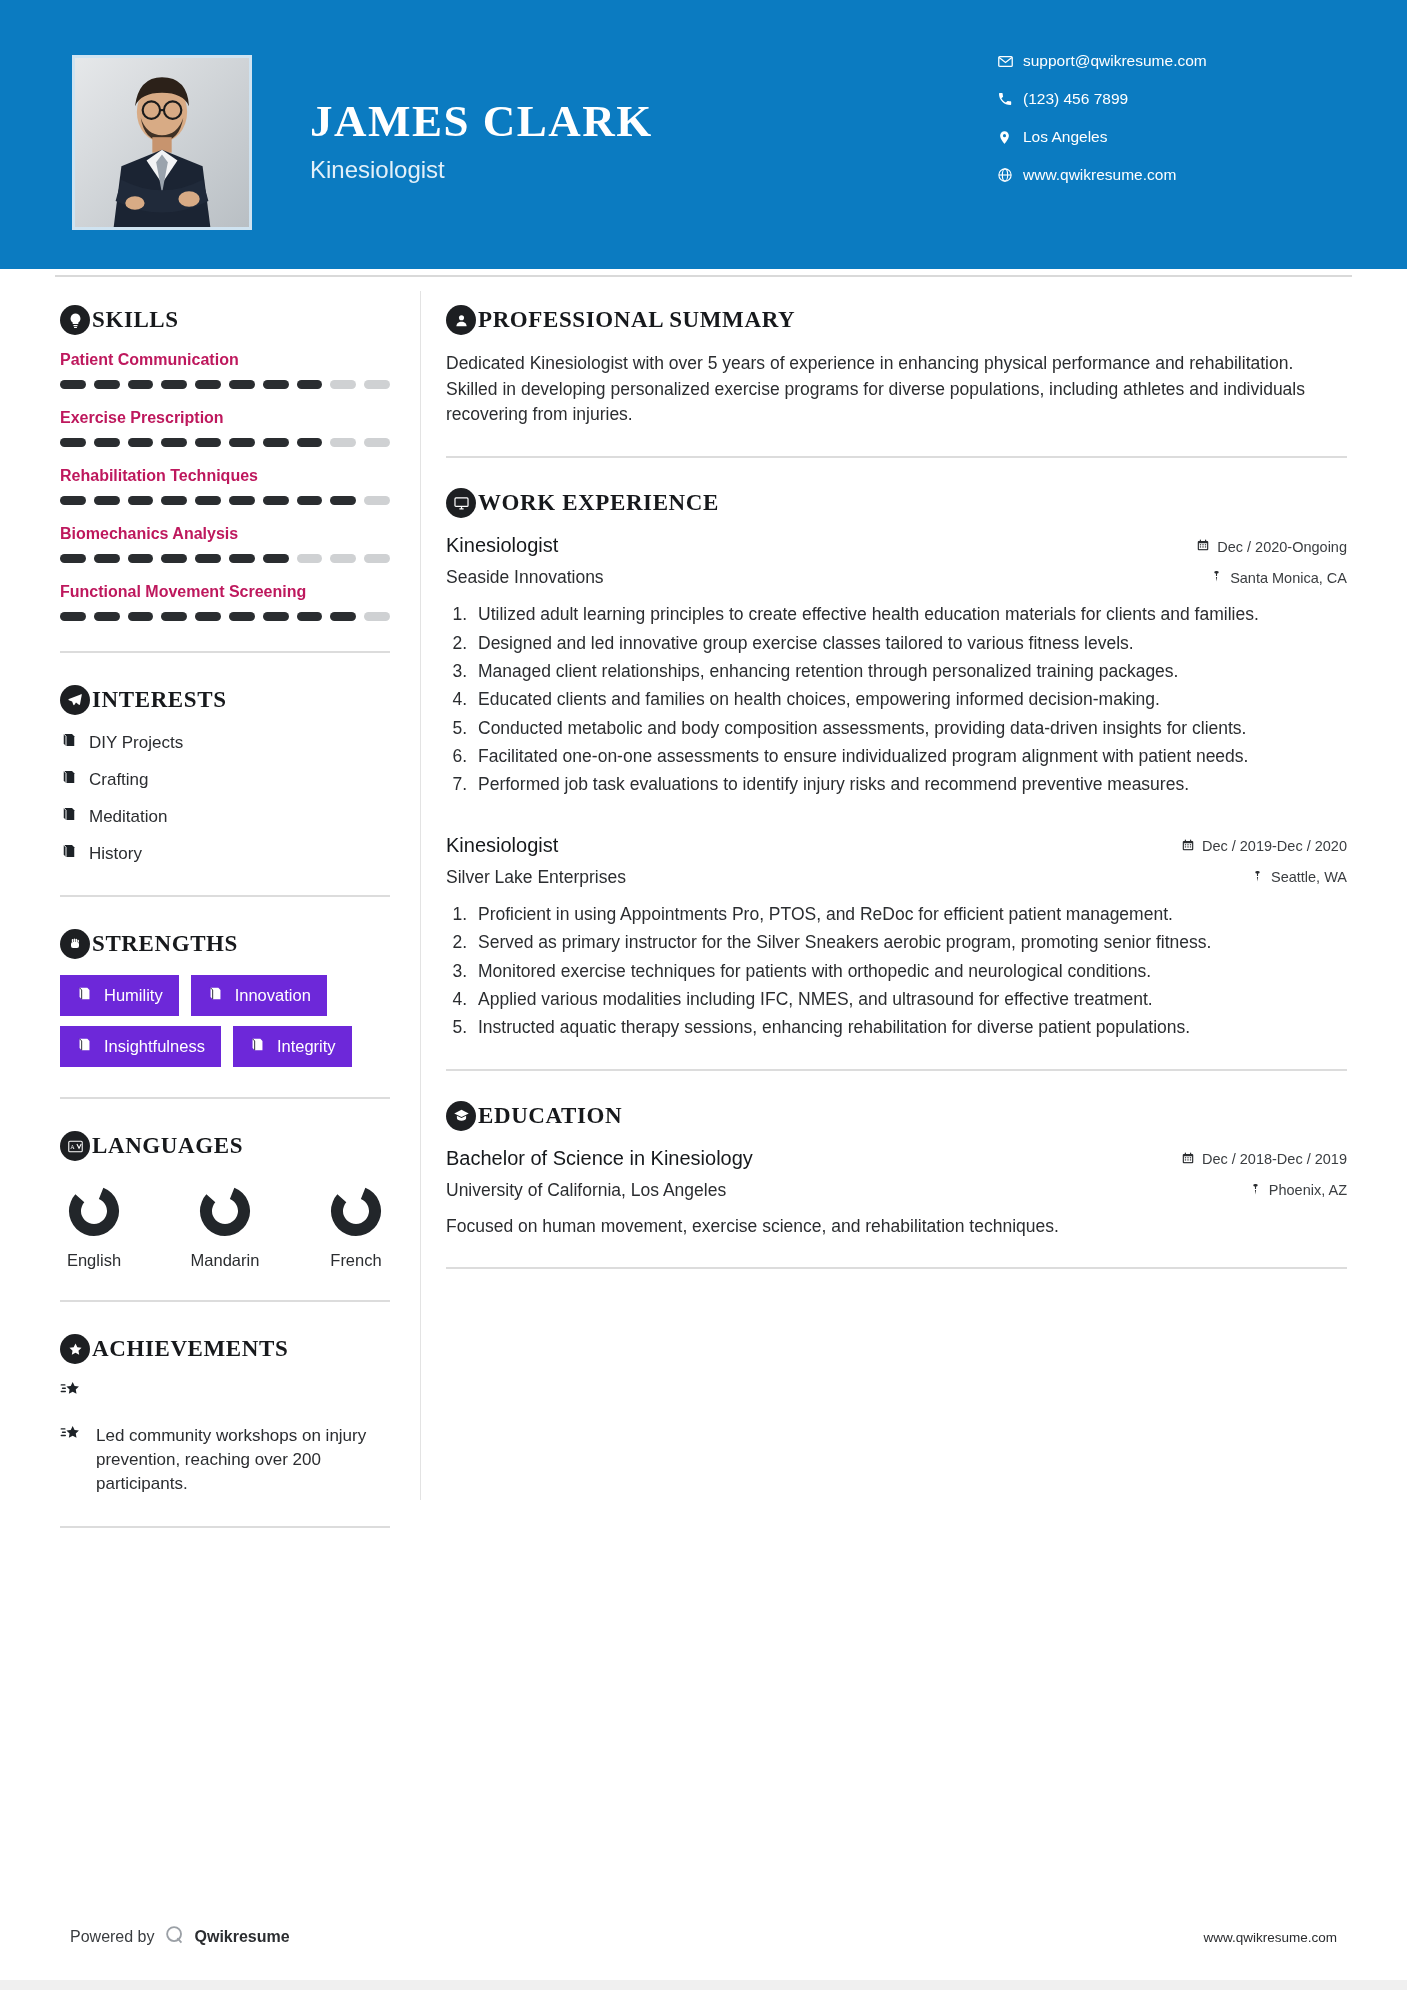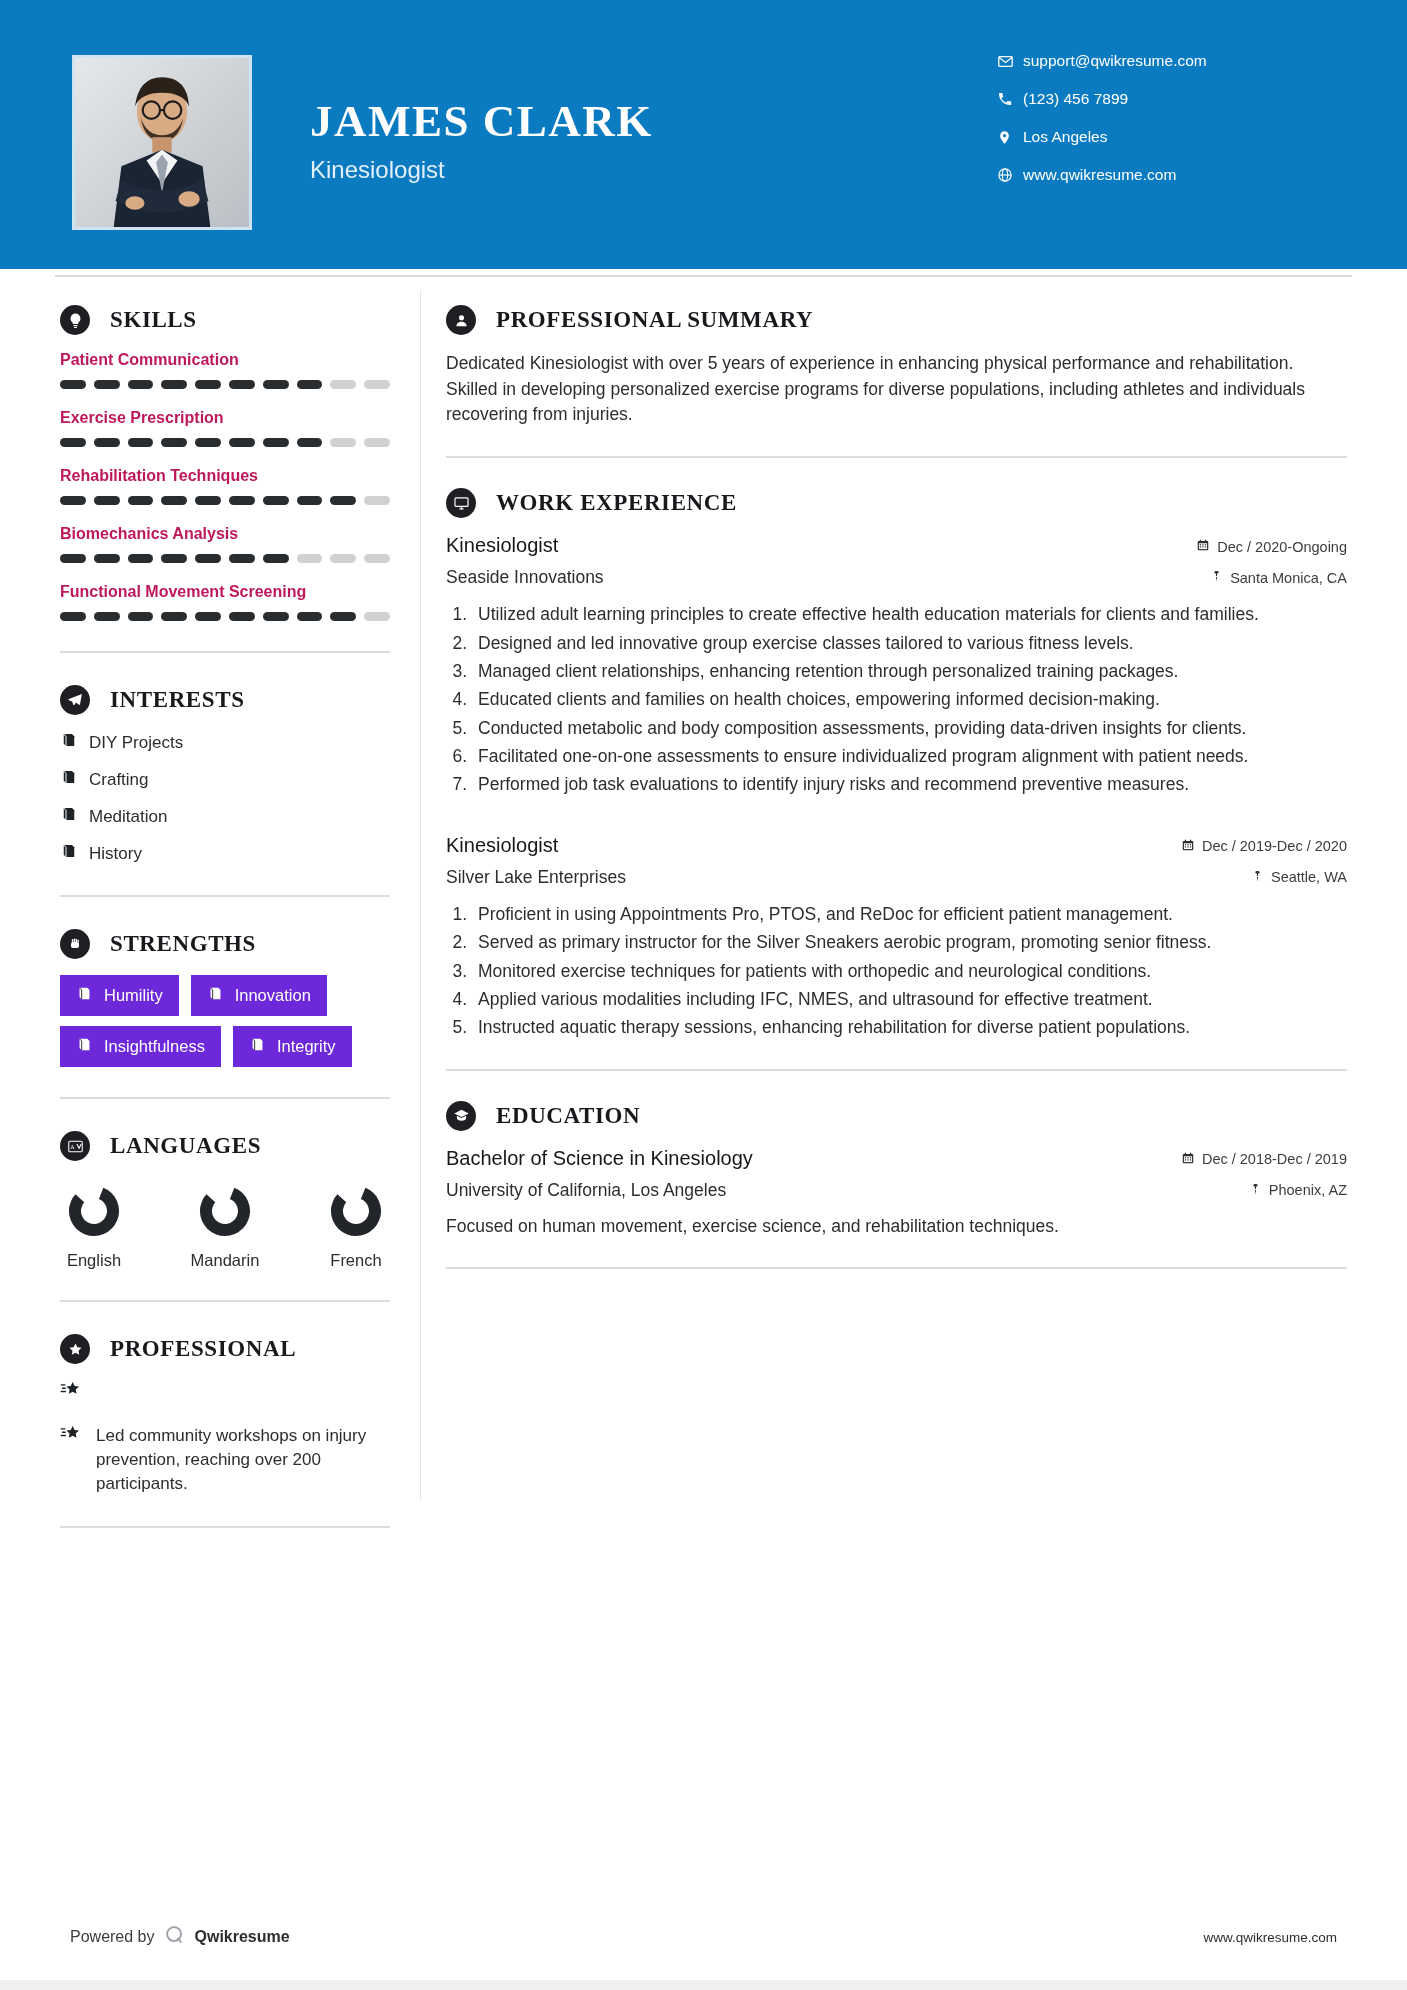--- a/index.html
+++ b/index.html
@@ -108,21 +108,21 @@
     left: 55px; right: 55px;
     top: 275px;
     height: 2px;
     background: #d9d9d9;
   }
 
   
   .sec-head {
     display: flex;
     align-items: center;
-    gap: 20px;
+    gap: 2px;
     margin-bottom: 16px;
   }
   .sec-badge {
     width: 30px; height: 30px;
     border-radius: 50%;
     background: #1d1f22;
     display: flex; align-items: center; justify-content: center;
     flex: 0 0 30px;
   }
   .sec-title {
@@ -647,21 +647,21 @@
 
       <div class="hr"></div>
 
       <div>
         <div class="sec-head">
           <span class="sec-badge">
             <svg width="17" height="17" viewBox="0 0 24 24" fill="#ffffff">
               <path d="M12 3.5l2.6 5.3 5.9.8-4.3 4.1 1 5.8-5.2-2.8-5.2 2.8 1-5.8L3.5 9.6l5.9-.8z"></path>
             </svg>
           </span>
-          <span class="sec-title">PROFESSIONAL</span>
+          <span class="sec-title">ACHIEVEMENTS</span>
         </div>
 
         <div class="ach">
           <span>
             <svg width="22" height="20" viewBox="0 0 26 24" fill="#1d2227">
               <path d="M15 2.5l2.3 4.7 5.2.7-3.8 3.6.9 5.1-4.6-2.4-4.6 2.4.9-5.1-3.8-3.6 5.2-.7z"></path>
               <rect x="0.5" y="5" width="6" height="1.7" rx="0.85"></rect>
               <rect x="2" y="9" width="5" height="1.7" rx="0.85"></rect>
               <rect x="0.5" y="13" width="6.5" height="1.7" rx="0.85"></rect>
             </svg>

